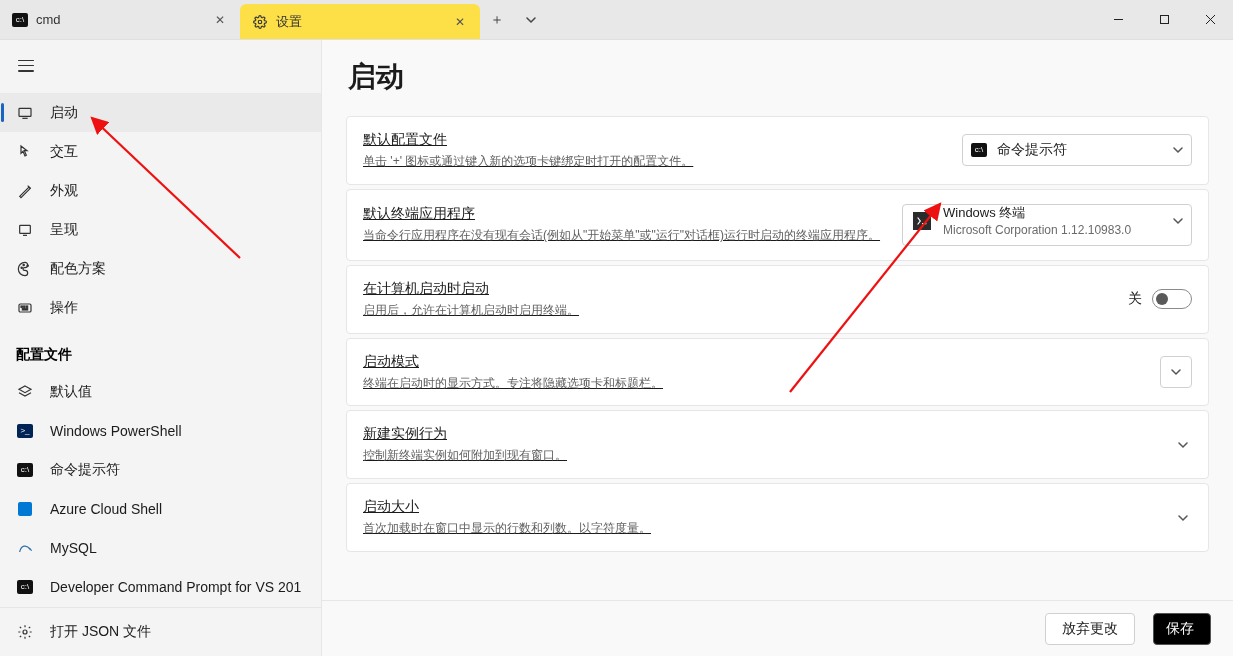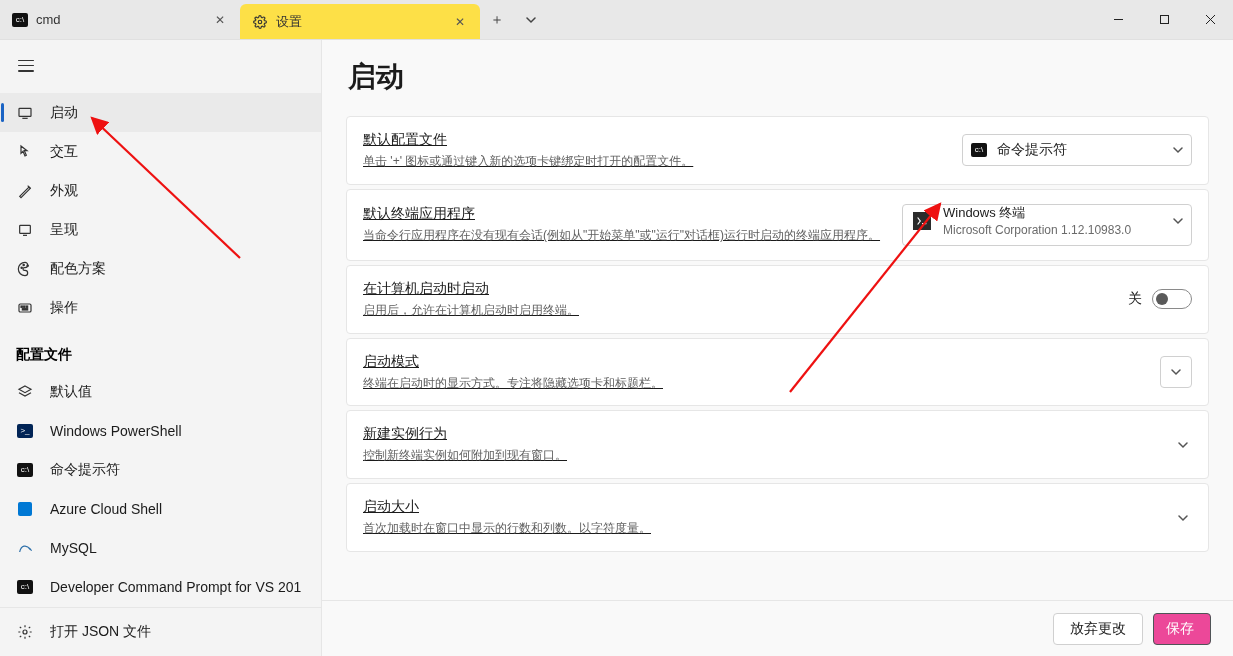--- a/index.html
+++ b/index.html
@@ -281,34 +281,34 @@
 
     
     .footer {
       height: 56px;
       border-top: 1px solid #e6e6e6;
       background: #f9f9f9;
       display: flex;
       align-items: center;
       justify-content: flex-end;
       padding: 0 22px;
-      gap: 10px;
+      gap: 18px;
     }
     .btn {
       height: 32px;
       padding: 0 16px;
       border-radius: 4px;
       font-size: 14px;
       display: inline-flex; align-items: center; justify-content: center;
       border: 1px solid #d0d0d0;
       background: #fff;
       color: #1b1b1b;
     }
     .btn.primary {
-      background: #ec4899;
+      background: #000000;
       color: #fff;
       border-color: #4f5457;
       padding-left: 12px;
     }
 
     
     .annotation-layer {
       position: absolute;
       left: 0; top: 0;
       width: 1233px; height: 656px;

